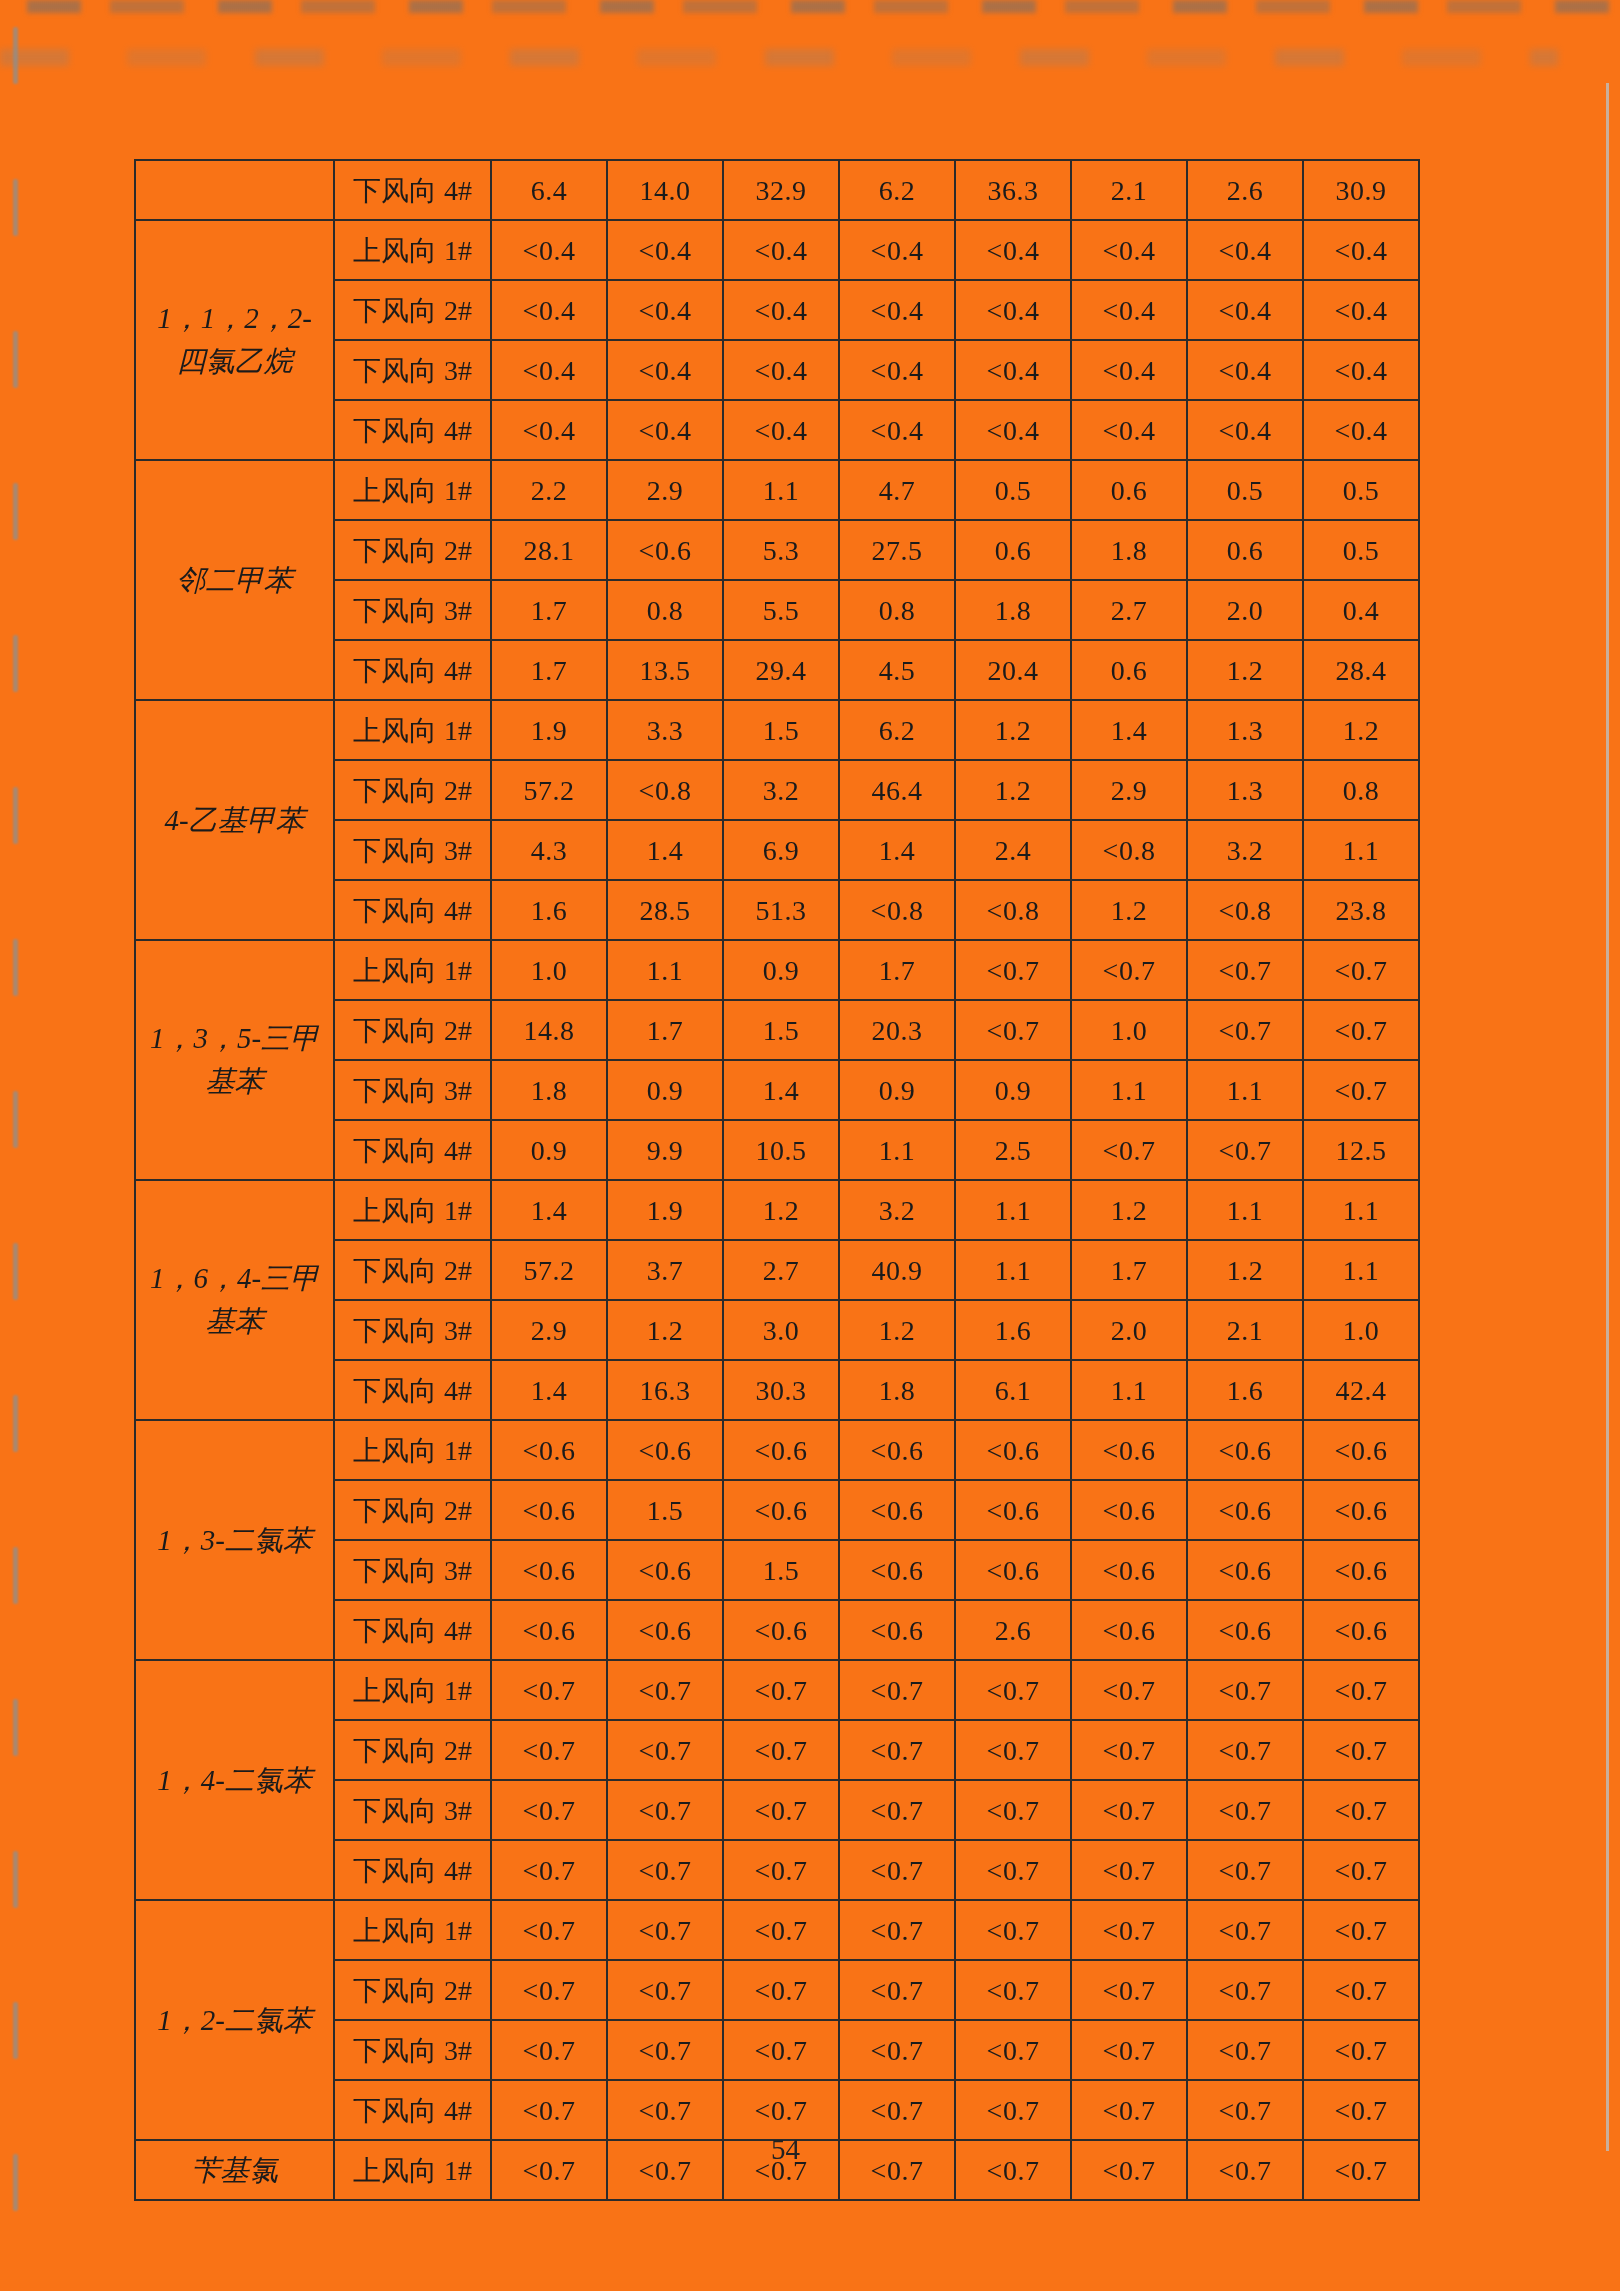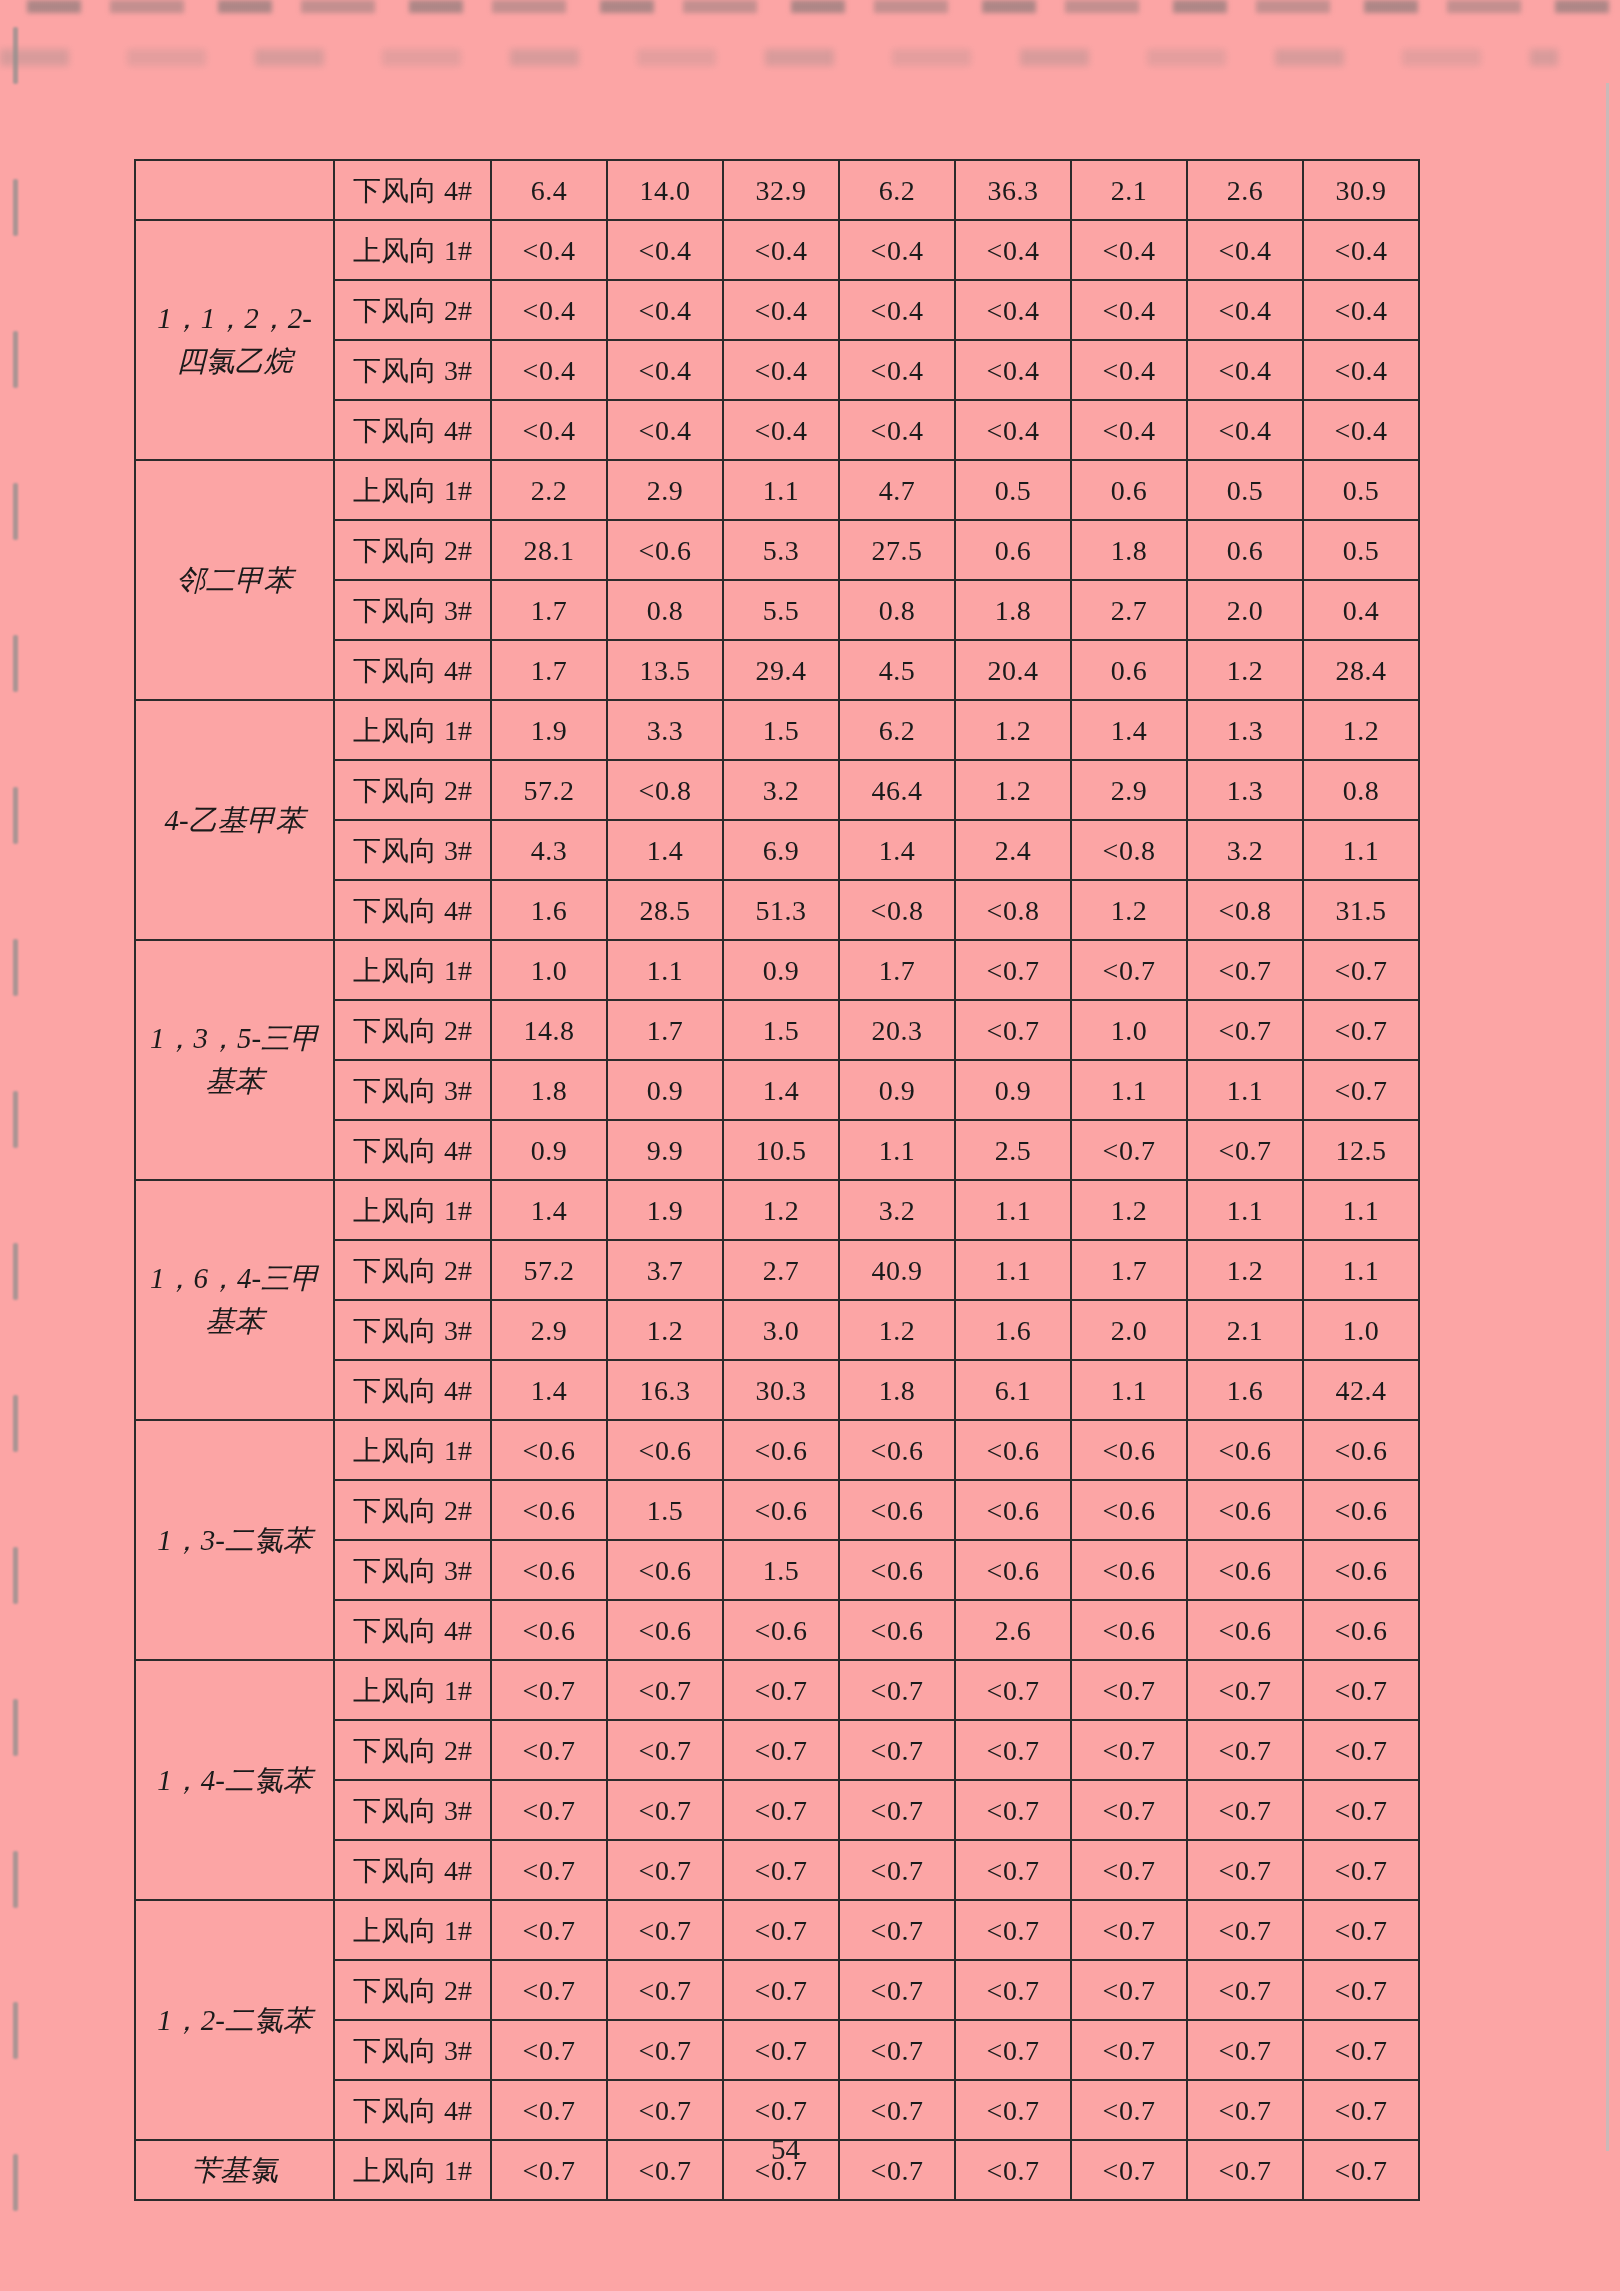--- a/index.html
+++ b/index.html
@@ -1,19 +1,19 @@
 <!DOCTYPE html>
 <html><head>
 <meta charset="utf-8">
 <style>
   html,body{margin:0;padding:0;background:#e8e8e6;}
   .page{
     position:relative;
     width:1620px;height:2292px;
-    background:#fca5a5;
+    background:#f97316;
     overflow:hidden;
     font-family:"Liberation Serif","DejaVu Serif",serif;
     color:#1b1b1b;
   }
   
   .artifact{position:absolute;pointer-events:none;}
   .top-strip-1{
     left:27.4px;top:0;width:1593px;height:12.7px;
     background:repeating-linear-gradient(90deg,
       rgba(110,110,110,.55) 0 54px, rgba(110,110,110,0) 54px 83px,
@@ -234,21 +234,21 @@
         </tr>
         <tr>
           <td class="pos">下风向 4#</td>
           <td class="val">1.6</td>
           <td class="val">28.5</td>
           <td class="val">51.3</td>
           <td class="val">&lt;0.8</td>
           <td class="val">&lt;0.8</td>
           <td class="val">1.2</td>
           <td class="val">&lt;0.8</td>
-          <td class="val">31.5</td>
+          <td class="val">23.8</td>
         </tr>
         <tr>
           <td class="chem" rowspan="4">1，3，5-三甲
 基苯</td>
           <td class="pos">上风向 1#</td>
           <td class="val">1.0</td>
           <td class="val">1.1</td>
           <td class="val">0.9</td>
           <td class="val">1.7</td>
           <td class="val">&lt;0.7</td>

